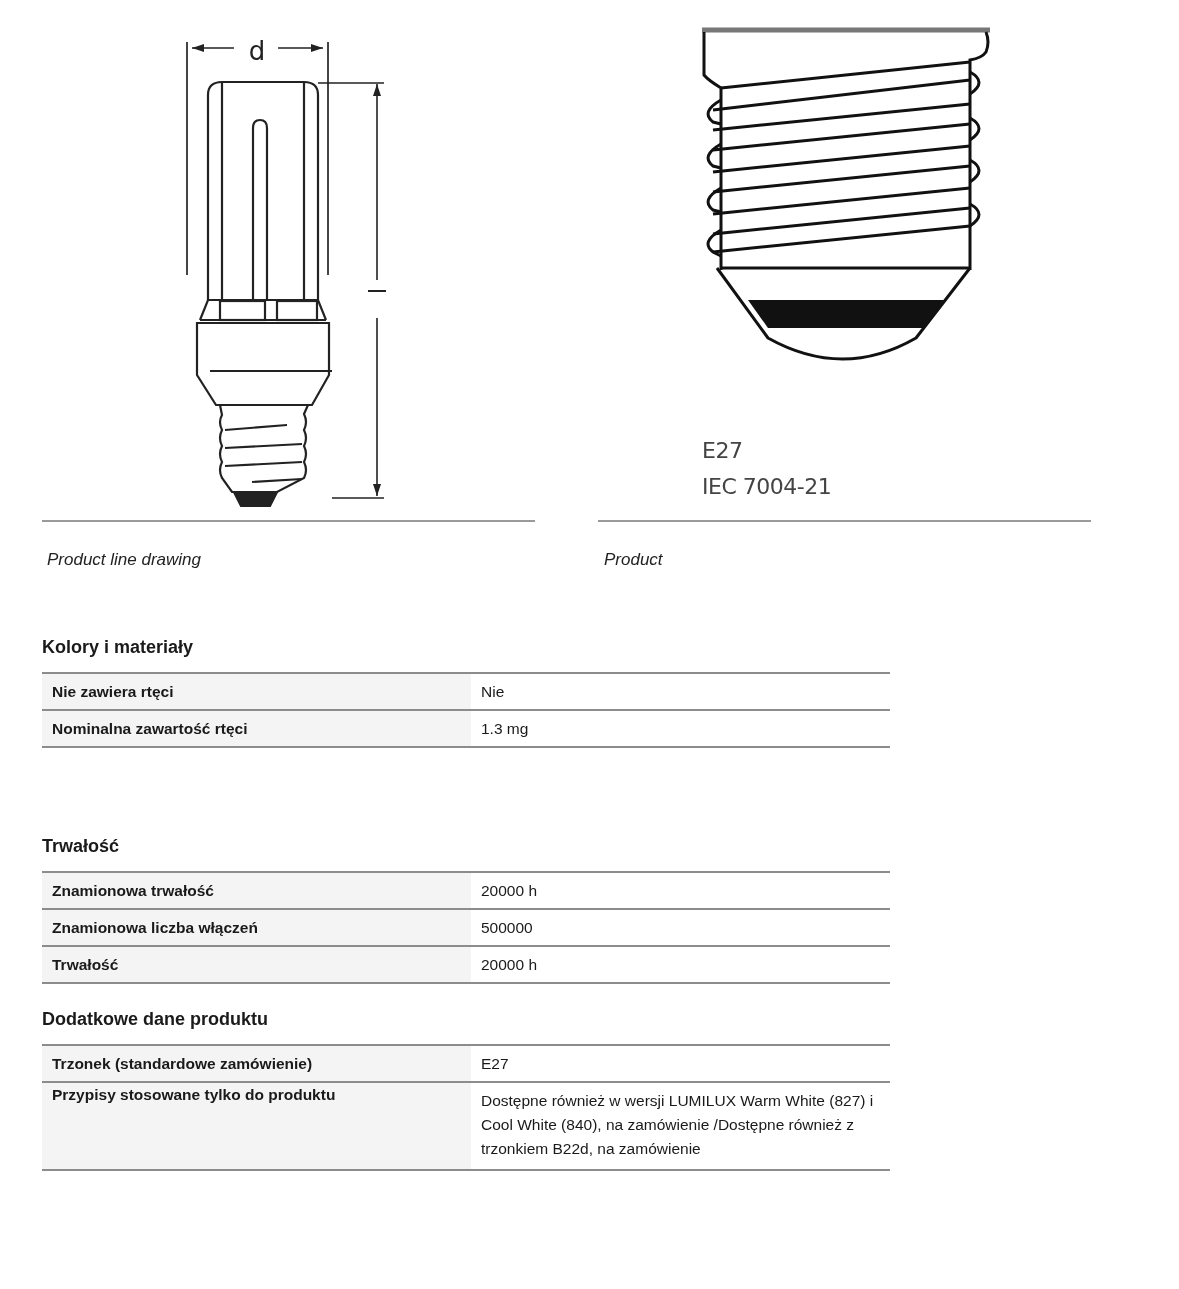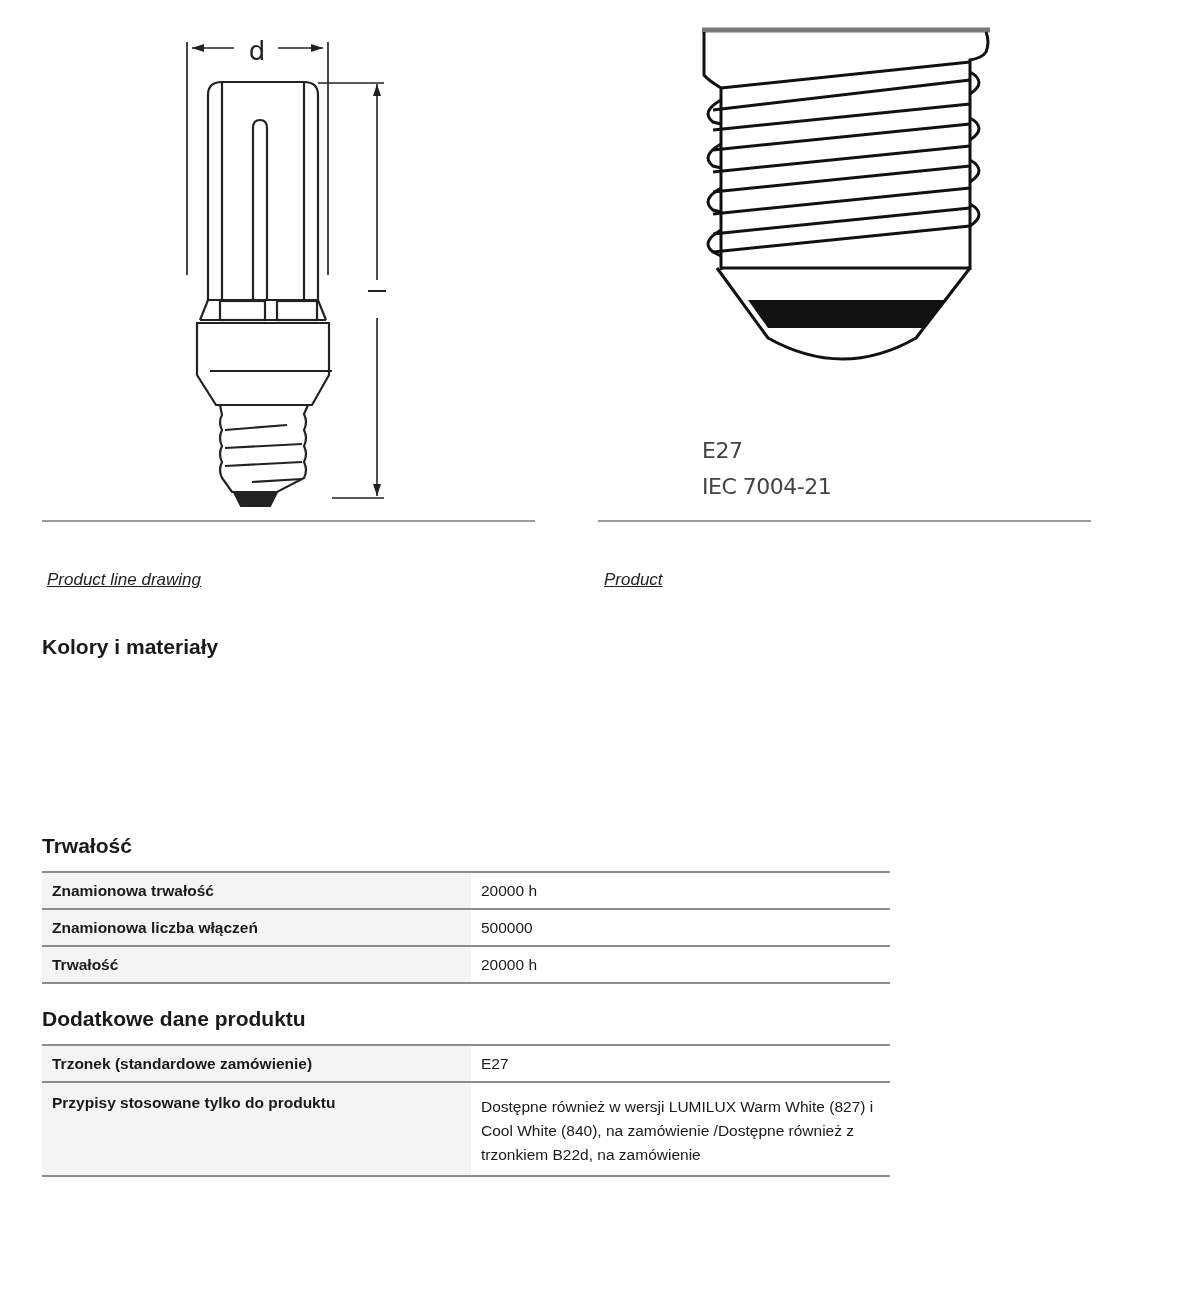--- a/index.html
+++ b/index.html
@@ -2,35 +2,35 @@
 <html><head>
 <meta charset="utf-8">
 <style>
   html, body { margin: 0; padding: 0; background: #ffffff; }
   body { width: 1179px; height: 1289px; position: relative; overflow: hidden;
          font-family: "Liberation Sans", "DejaVu Sans", sans-serif; color: #1a1a1a; }
   .figure { position: absolute; }
   .fig-left { left: 42px; top: 20px; width: 493px; height: 502px; }
   .fig-right { left: 598px; top: 20px; width: 493px; height: 502px; }
   .fig-rule { position: absolute; left: 0; right: 0; bottom: 0; height: 2px; background: #9a9a9a; }
-  .caption { position: absolute; top: 570px; font-size: 17px; font-style: italic; color: #222; text-decoration: underline; }
+  .caption { position: absolute; top: 550px; font-size: 17px; font-style: italic; color: #222; }
   .cap-left { left: 47px; }
   .cap-right { left: 604px; }
   .base-label { position: absolute; left: 104px; font-size: 22px; color: #444;
                 font-family: "DejaVu Sans", sans-serif; letter-spacing: -0.5px; }
   .section { position: absolute; left: 42px; width: 848px; }
-  .section h2 { margin: 0; font-size: 21px; font-weight: bold; color: #1a1a1a; height: 37px; line-height: 24px; }
+  .section h2 { margin: 0; font-size: 18px; font-weight: bold; color: #1a1a1a; height: 37px; line-height: 24px; }
   table { border-collapse: collapse; width: 848px; font-size: 15.5px; }
   tr { border-top: 2px solid #8c8c8c; }
   tr:last-child { border-bottom: 2px solid #8c8c8c; }
   td { padding: 0 10px; height: 35px; vertical-align: middle; }
   td.k { width: 409px; background: #f4f4f4; font-weight: bold; }
   td.v { background: #ffffff; }
-  tr.tall td { height: auto; padding-top: 8px; padding-bottom: 8px; vertical-align: top; line-height: 24px; }
-  tr.tall td.v { padding-top: 12px; }
+  tr.tall td { height: auto; padding-top: 0; padding-bottom: 8px; vertical-align: top; line-height: 24px; }
+  tr.tall td.v { padding-top: 6px; }
 </style>
 </head>
 <body>
 
 <div class="figure fig-left">
   <svg width="493" height="502" viewBox="0 0 493 502">
     <g fill="none" stroke="#222" stroke-width="2.2">
 
       <line x1="145" y1="22" x2="145" y2="255" stroke="#444" stroke-width="2"></line>
       <line x1="286" y1="22" x2="286" y2="255" stroke="#444" stroke-width="2"></line>
@@ -106,20 +106,32 @@
   <div class="base-label" style="top:418px;">E27</div>
   <div class="base-label" style="top:454px;">IEC 7004-21</div>
   <div class="fig-rule"></div>
 </div>
 
 <div class="caption cap-left">Product line drawing</div>
 <div class="caption cap-right">Product</div>
 
 <div class="section" style="top:635px;">
   <h2>Kolory i materiały</h2>
+  <table>
+    <tbody>
+        <tr>
+      <td class="k">Nie zawiera rtęci</td>
+      <td class="v">Nie</td>
+    </tr>
+    <tr>
+      <td class="k">Nominalna zawartość rtęci</td>
+      <td class="v">1.3 mg</td>
+    </tr>
+  </tbody>
+    </table>
 </div>
 
 <div class="section" style="top:834px;">
   <h2>Trwałość</h2>
   <table>
     <tbody>
         <tr>
       <td class="k">Znamionowa trwałość</td>
       <td class="v">20000 h</td>
     </tr>

